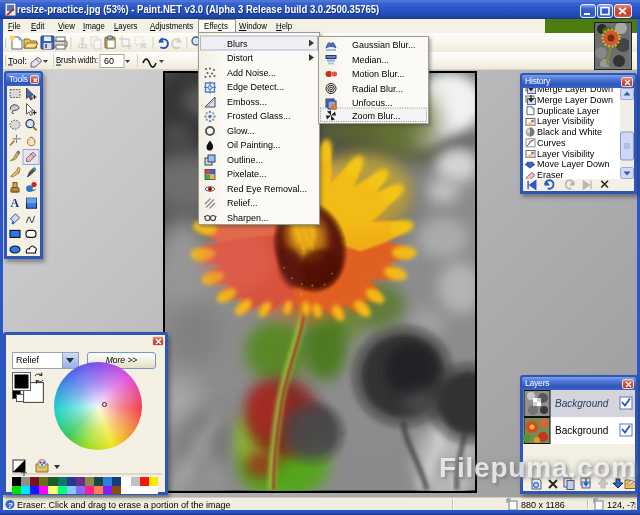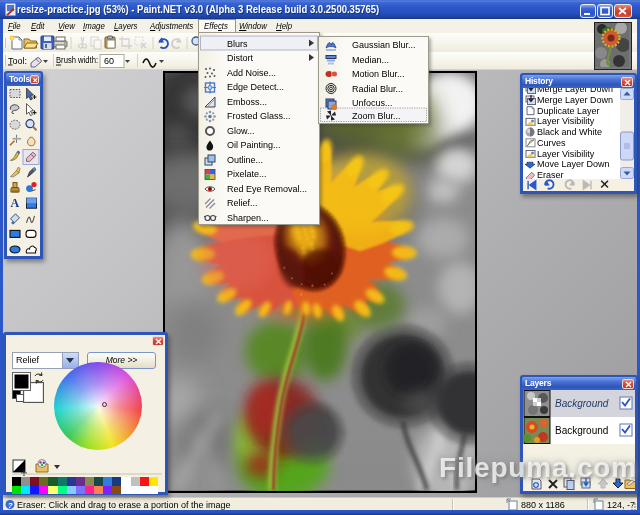--- a/index.html
+++ b/index.html
@@ -4,37 +4,37 @@
 #scr{position:relative;width:640px;height:515px;overflow:hidden;font-family:"Liberation Sans",sans-serif;font-size:11px;background:#4d7c0f;}
 
 #titlebar{position:absolute;left:0;top:0;width:640px;height:19px;
  background:linear-gradient(180deg,#2b57c9 0%,#5d83de 4%,#3a66d2 14%,#2b57c9 40%,#2450bd 70%,#1c419f 92%,#16357f 100%);}
 #titletxt{position:absolute;left:17px;top:3px;color:#fff;font-weight:bold;font-size:11px;letter-spacing:0px;white-space:nowrap;text-shadow:1px 1px 1px #12306e;transform:scaleX(0.865);transform-origin:0 0;}
 #appicon{position:absolute;left:5px;top:3px;width:11px;height:13px;}
 .capbtn{position:absolute;top:4px;height:14px;border-radius:3px;border:1px solid #e8eefb;box-sizing:border-box;color:#fff;}
 #btnmin{left:580px;width:16px;background:linear-gradient(180deg,#8aa7ef 0%,#3c65d4 30%,#2c55c4 70%,#3e68d8 100%);}
 #btnmax{left:597px;width:16px;background:linear-gradient(180deg,#8aa7ef 0%,#3c65d4 30%,#2c55c4 70%,#3e68d8 100%);}
 #btnclose{left:614px;width:18px;background:linear-gradient(180deg,#eb8879 0%,#d8533e 30%,#c73828 70%,#d55a42 100%);}
-#menubar{position:absolute;left:3px;top:19px;width:634px;height:14px;background:#f4f2e6;font-style:italic;}
+#menubar{position:absolute;left:3px;top:19px;width:542px;height:14px;background:#f4f2e6;}
 .mitem{position:absolute;top:2px;color:#000;font-size:9px;transform:scaleX(0.87);transform-origin:0 0;}
 #effbox{position:absolute;left:195px;top:0px;width:38px;height:14px;background:#fbfaf5;border:1px solid #97937f;border-bottom:none;box-sizing:border-box;}
 #tb1{position:absolute;left:3px;top:33px;width:634px;height:19px;background:linear-gradient(180deg,#fdfdfb 0%,#f6f4ea 60%,#eeeadb 100%);}
 #tb2{position:absolute;left:3px;top:52px;width:634px;height:18px;background:linear-gradient(180deg,#fdfdfb 0%,#f6f4ea 60%,#eeeadb 100%);border-bottom:1px solid #d8d4c0;box-sizing:border-box;}
 #work{position:absolute;left:3px;top:70px;width:634px;height:427px;background:linear-gradient(135deg,#d2d2d4 0%,#c3c3c5 30%,#b0b0b2 60%,#9b9b9d 100%);}
 #statusbar{position:absolute;left:3px;top:497px;width:634px;height:13px;background:#f1eee0;border-top:1px solid #d0ccba;}
 
 #bl{position:absolute;left:0;top:19px;width:3px;height:491px;background:#2b57c9;}
 #br{position:absolute;left:637px;top:19px;width:3px;height:491px;background:#2b57c9;}
 #bb{position:absolute;left:0;top:510px;width:640px;height:5px;background:linear-gradient(180deg,#2b57c9 0%,#2450bd 60%,#16357f 100%);}
 
 #canvas{position:absolute;left:163px;top:71px;width:314px;height:422px;background:#000;}
 #canvas svg{position:absolute;left:2px;top:2px;}
 
 .pal{position:absolute;box-sizing:border-box;border:3px solid #2e56b8;border-radius:3px 3px 0 0;background:#f4f1e4;box-shadow:2px 3px 4px rgba(40,40,40,0.45);}
-.ptitle{position:absolute;left:-1px;top:-1px;right:-1px;height:12px;white-space:nowrap;background:linear-gradient(180deg,#7da1ea 0%,#4a74da 35%,#2e56b8 75%,#3c64c8 100%);color:#fff;font-weight:bold;font-size:8.5px;padding:1px 0 0 3px;line-height:10px;border-radius:2px 2px 0 0;letter-spacing:-0.2px;}
+.ptitle{position:absolute;left:-1px;top:-1px;right:-1px;height:12px;white-space:nowrap;background:linear-gradient(180deg,#7da1ea 0%,#4a74da 35%,#2e56b8 75%,#3c64c8 100%);color:#fff;font-weight:normal;font-size:8.5px;padding:1px 0 0 3px;line-height:10px;border-radius:2px 2px 0 0;letter-spacing:-0.2px;}
 .pclose{position:absolute;top:1px;right:1px;width:12px;height:10px;border-radius:2px;border:1px solid #f0d8d0;background:linear-gradient(180deg,#e89080 0%,#d4543e 40%,#c03424 100%);box-sizing:border-box;}
 .pclose svg{position:absolute;left:0;top:0;}
 
 .menu{position:absolute;background:#fbfaf6;border:1px solid #9d9a8b;box-shadow:2px 2px 3px rgba(60,60,60,0.4);box-sizing:border-box;font-size:9px;}
 .micol{position:absolute;left:0;top:0;bottom:0;width:24px;background:linear-gradient(90deg,#f3f0e4 0%,#faf9f4 100%);}
 
 #wm{position:absolute;z-index:30;left:439px;top:452px;font-size:28px;font-weight:bold;color:rgba(250,250,250,0.78);text-shadow:0 0 7px rgba(140,140,140,0.85),2px 2px 3px rgba(100,100,100,0.5);letter-spacing:0.8px;}
 </style></head>
 <body>
 <div id="scr">

